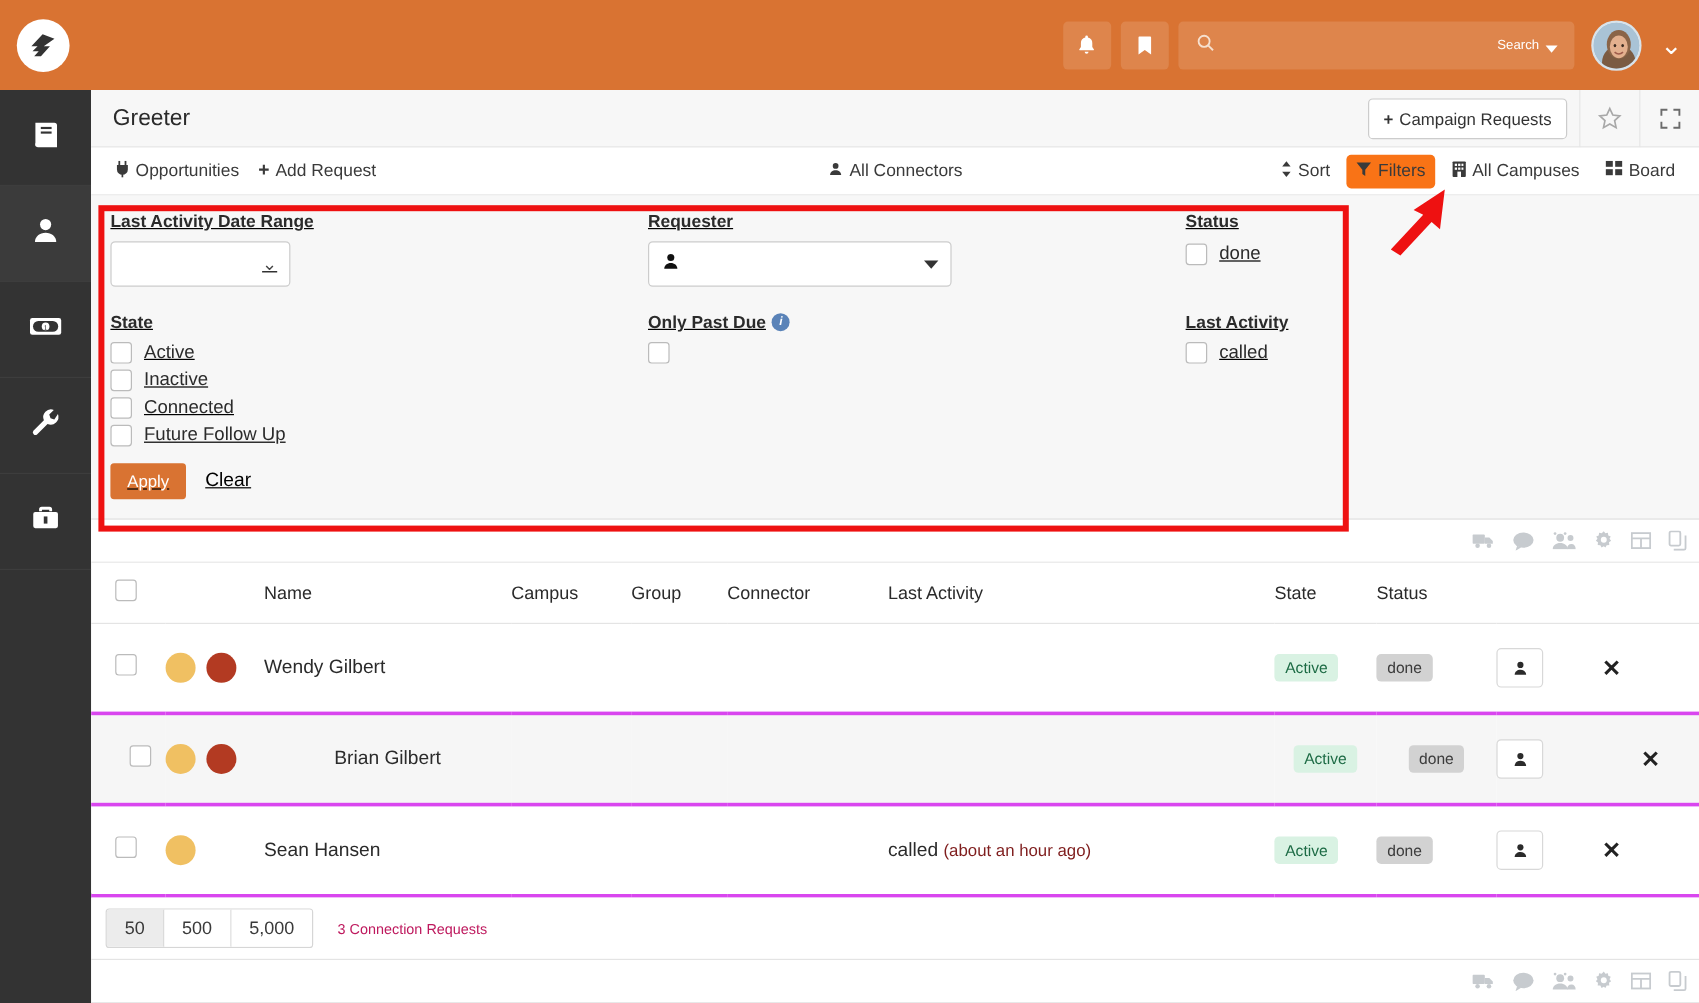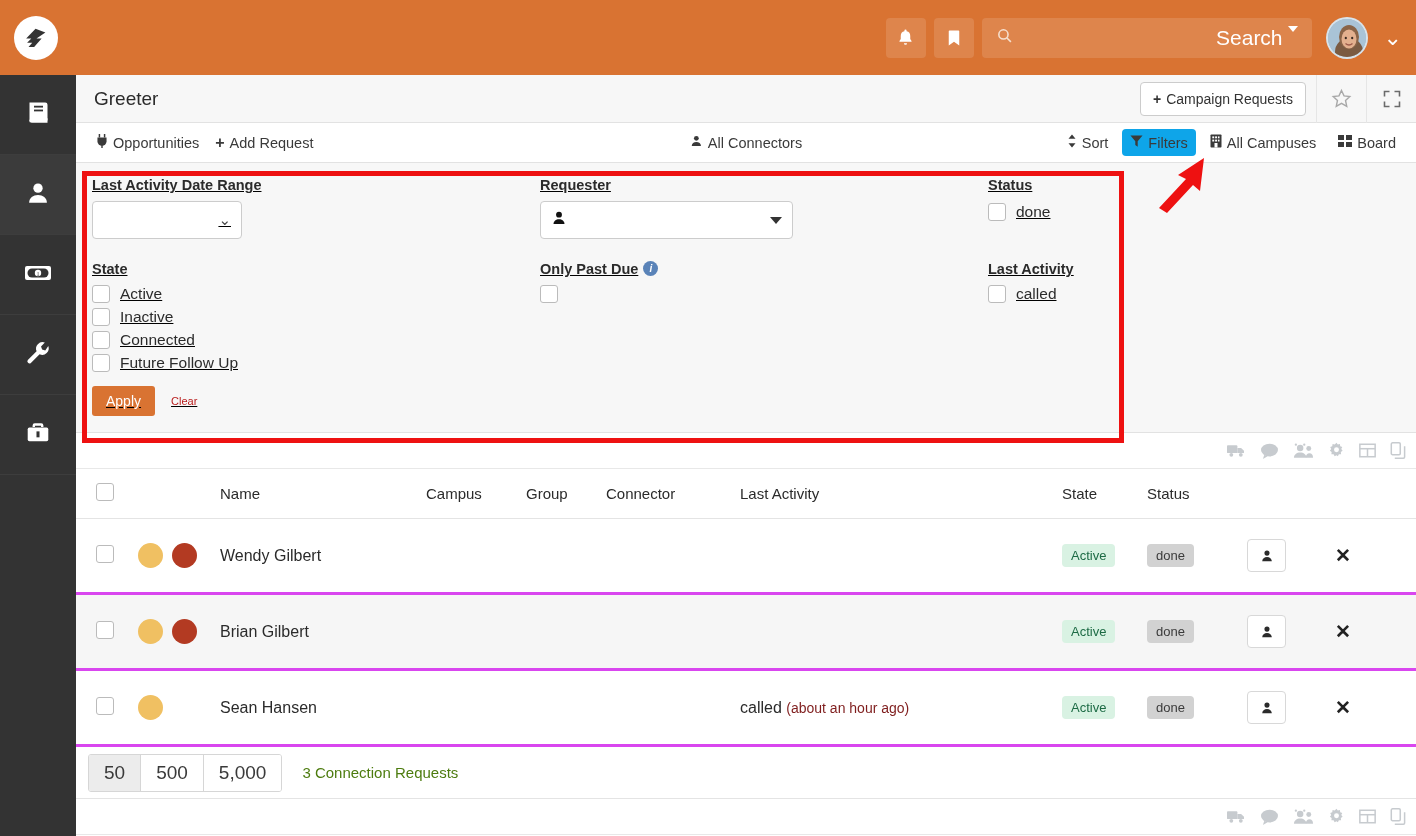--- a/index.html
+++ b/index.html
@@ -31,22 +31,22 @@
     display: flex; align-items: center; justify-content: center;
     cursor: pointer;
   }
   .search-box {
     width: 330px; height: 40px; border-radius: 4px;
     background: rgba(255,255,255,0.13);
     display: flex; align-items: center; padding: 0 14px;
     cursor: text;
   }
   .search-label {
-    margin-left: auto; color: #ffffff; font-size: 21px;
-    display: flex; align-items: flex-start; gap: 5px;
+    margin-left: auto; color: #ffffff; font-size: 11px;
+    display: flex; align-items: flex-end; gap: 5px;
   }
   .caret-down {
     width: 0; height: 0; border-left: 5px solid transparent;
     border-right: 5px solid transparent; border-top: 6px solid #fff;
   }
   .avatar {
     width: 42px; height: 42px; border-radius: 50%; overflow: hidden;
     border: 2px solid rgba(255,255,255,0.6); margin-left: 6px;
     background: #9fb9cc;
     position: relative;
@@ -91,21 +91,21 @@
   }
 
   .toolbar {
     height: 40px; border-bottom: 1px solid #e2e2e2; background: #fff;
     display: flex; align-items: center; padding: 0 12px; position: relative;
   }
   .tb-item {
     font-size: 14.5px; color: #3a3a3a; display: flex; align-items: center;
     gap: 5px; padding: 5px 8px; border-radius: 4px; cursor: pointer; white-space: nowrap;
   }
-  .tb-item.active { background: #0ea5e9; }
+  .tb-item.active { background: #f97316; }
   .tb-center { position: absolute; left: 50%; transform: translateX(-50%); display: flex; }
   .tb-right { margin-left: auto; display: flex; align-items: center; gap: 6px; }
 
   
   .filter-wrap { position: relative; background: #f7f7f7; text-decoration: underline; }
   .filter-panel {
     background: #f7f7f7; border-bottom: 1px solid #e2e2e2;
     padding: 14px 0 16px 0; position: relative;
   }
   .filter-grid {
@@ -141,21 +141,21 @@
     color: #fff; font-size: 10px; font-weight: bold; font-style: italic;
     margin-left: 5px; vertical-align: 2px; cursor: pointer;
   }
   .row2 { margin-top: 22px; }
   .apply-row { display: flex; align-items: center; gap: 16px; margin-top: 14px; }
   .btn-apply {
     background: #d97332; color: #fff; border: none; border-radius: 3px;
     font-size: 14px; padding: 7px 14px; cursor: pointer;
     font-family: "Liberation Sans", sans-serif;
   }
-  .link-clear { color: #b91c1c; font-size: 11px; cursor: pointer; }
+  .link-clear { color: #000000; font-size: 16px; cursor: pointer; }
 
   .redbox {
     position: absolute; left: 82px; top: 171px; width: 1042px; height: 272px;
     border: 5px solid #ee1111; pointer-events: none; z-index: 30;
   }
   .redarrow { position: absolute; left: 1148px; top: 155px; z-index: 31; pointer-events: none; }
 
   
   .table-iconbar {
     height: 36px; border-bottom: 1px solid #e8e8e8; background: #fff;
@@ -165,21 +165,21 @@
   .tbl-icon { color: #c7cbcf; cursor: pointer; display: flex; align-items: center; }
   table.grid { width: 100%; border-collapse: collapse; table-layout: fixed; }
   table.grid th {
     text-align: left; font-size: 15px; font-weight: normal; color: #2b2b2b;
     padding: 14px 0; border-bottom: 1px solid #e4e4e4;
   }
   table.grid td {
     font-size: 16px; color: #2b2b2b; padding: 20px 0;
     border-bottom: 3px solid #d946ef; vertical-align: middle;
   }
-  tr.alt td { background: #f6f6f6; }
+  tr.alt td { background: #f6f6f6; text-align: center; }
   .dotpair { display: flex; align-items: center; gap: 9px; }
   .dot { width: 25px; height: 25px; border-radius: 50%; }
   .badge {
     display: inline-block; font-size: 13px; padding: 4px 9px; border-radius: 4px;
   }
   .badge-state { background: #d9f2e3; color: #1d6b45; }
   .badge-status { background: #d2d2d2; color: #3b3b3b; }
   .person-btn {
     width: 39px; height: 33px; border: 1px solid #d8d8d8; border-radius: 4px;
     background: #fff; display: flex; align-items: center; justify-content: center;
@@ -189,26 +189,26 @@
   .la-main { font-size: 16px; color: #2b2b2b; }
   .la-sub { font-size: 14px; color: #7f1d1d; }
 
   
   .footer {
     height: 52px; display: flex; align-items: center; padding-left: 12px;
     border-bottom: 1px solid #e4e4e4; background: #fff;
   }
   .pager { display: flex; border: 1px solid #d6d6d6; border-radius: 3px; overflow: hidden; }
   .pager div {
-    font-size: 19px; color: #3a3a3a; padding: 7px 15px; cursor: pointer;
+    font-size: 15px; color: #3a3a3a; padding: 7px 15px; cursor: pointer;
     border-right: 1px solid #d6d6d6; background: #fff;
   }
   .pager div:last-child { border-right: none; }
   .pager div.on { background: #ececec; }
-  .count-text { font-size: 15px; color: #4d7c0f; margin-left: 20px; }
+  .count-text { font-size: 12px; color: #be185d; margin-left: 20px; }
   .footer-iconbar {
     height: 36px; background: #fff; display: flex; align-items: center;
     justify-content: flex-end; padding-right: 10px; gap: 14px;
     border-bottom: 1px solid #e8e8e8;
   }
 </style>
 </head>
 <body>
 
 <div id="app">

